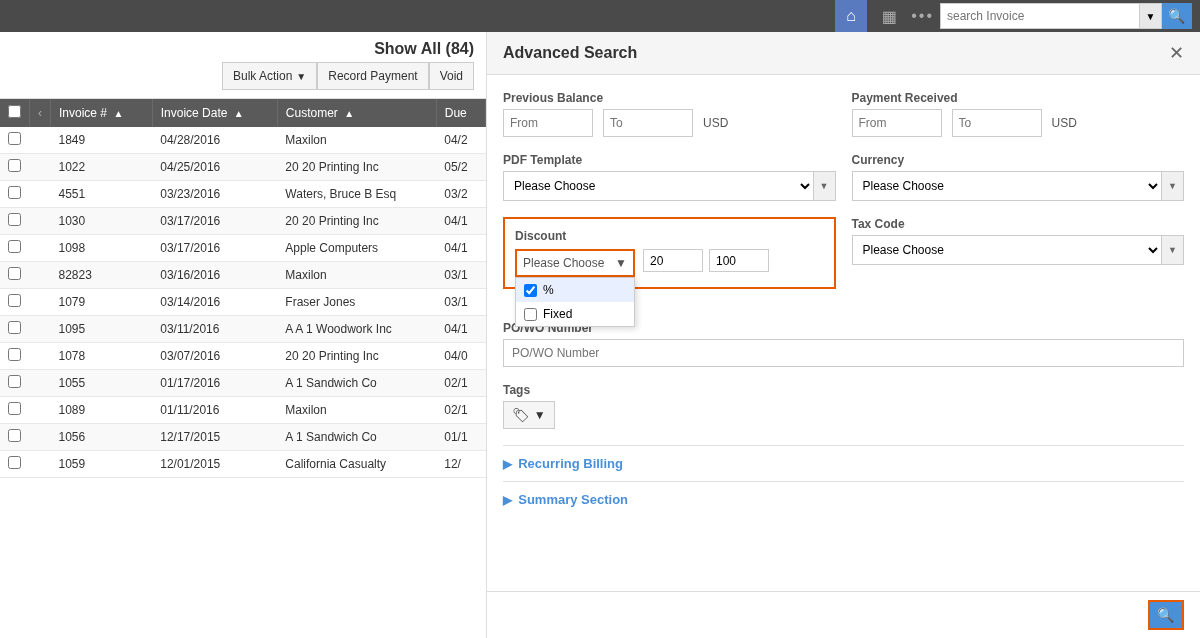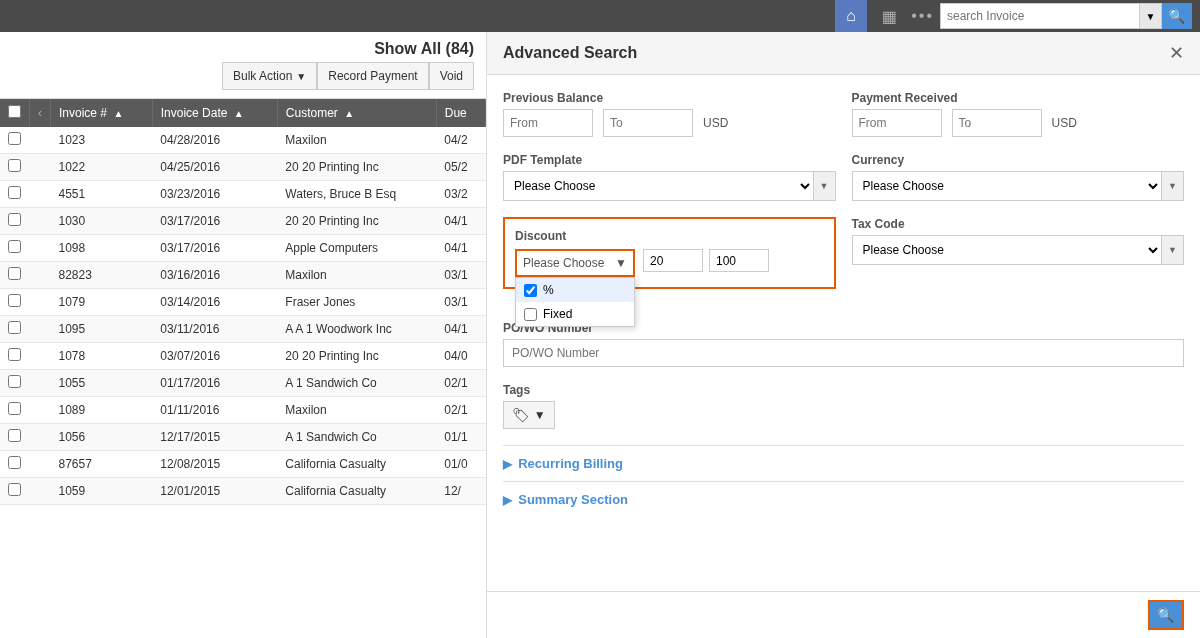--- a/index.html
+++ b/index.html
@@ -324,21 +324,21 @@
             <th>Invoice # <span class="sort-icon">▲</span></th>
             <th>Invoice Date <span class="sort-icon">▲</span></th>
             <th>Customer <span class="sort-icon">▲</span></th>
             <th>Due</th>
           </tr>
         </thead>
         <tbody id="invoice-tbody">
         <tr>
       <td class="checkbox-cell"><input type="checkbox" style=""></td>
       <td></td>
-      <td>1023</td>
+      <td>1849</td>
       <td>04/28/2016</td>
       <td>Maxilon</td>
       <td>04/2</td>
     </tr>
             <tr>
       <td class="checkbox-cell"><input type="checkbox" style=""></td>
       <td></td>
       <td>1022</td>
       <td>04/25/2016</td>
       <td>20 20 Printing Inc</td>
@@ -416,28 +416,20 @@
       <td>Maxilon</td>
       <td>02/1</td>
     </tr>
             <tr>
       <td class="checkbox-cell"><input type="checkbox" style=""></td>
       <td></td>
       <td>1056</td>
       <td>12/17/2015</td>
       <td>A 1 Sandwich Co</td>
       <td>01/1</td>
-    </tr>
-            <tr>
-      <td class="checkbox-cell"><input type="checkbox" style=""></td>
-      <td></td>
-      <td>87657</td>
-      <td>12/08/2015</td>
-      <td>California Casualty</td>
-      <td>01/0</td>
     </tr>
             <tr>
       <td class="checkbox-cell"><input type="checkbox" style=""></td>
       <td></td>
       <td>1059</td>
       <td>12/01/2015</td>
       <td>California Casualty</td>
       <td>12/</td>
     </tr>
           </tbody>

